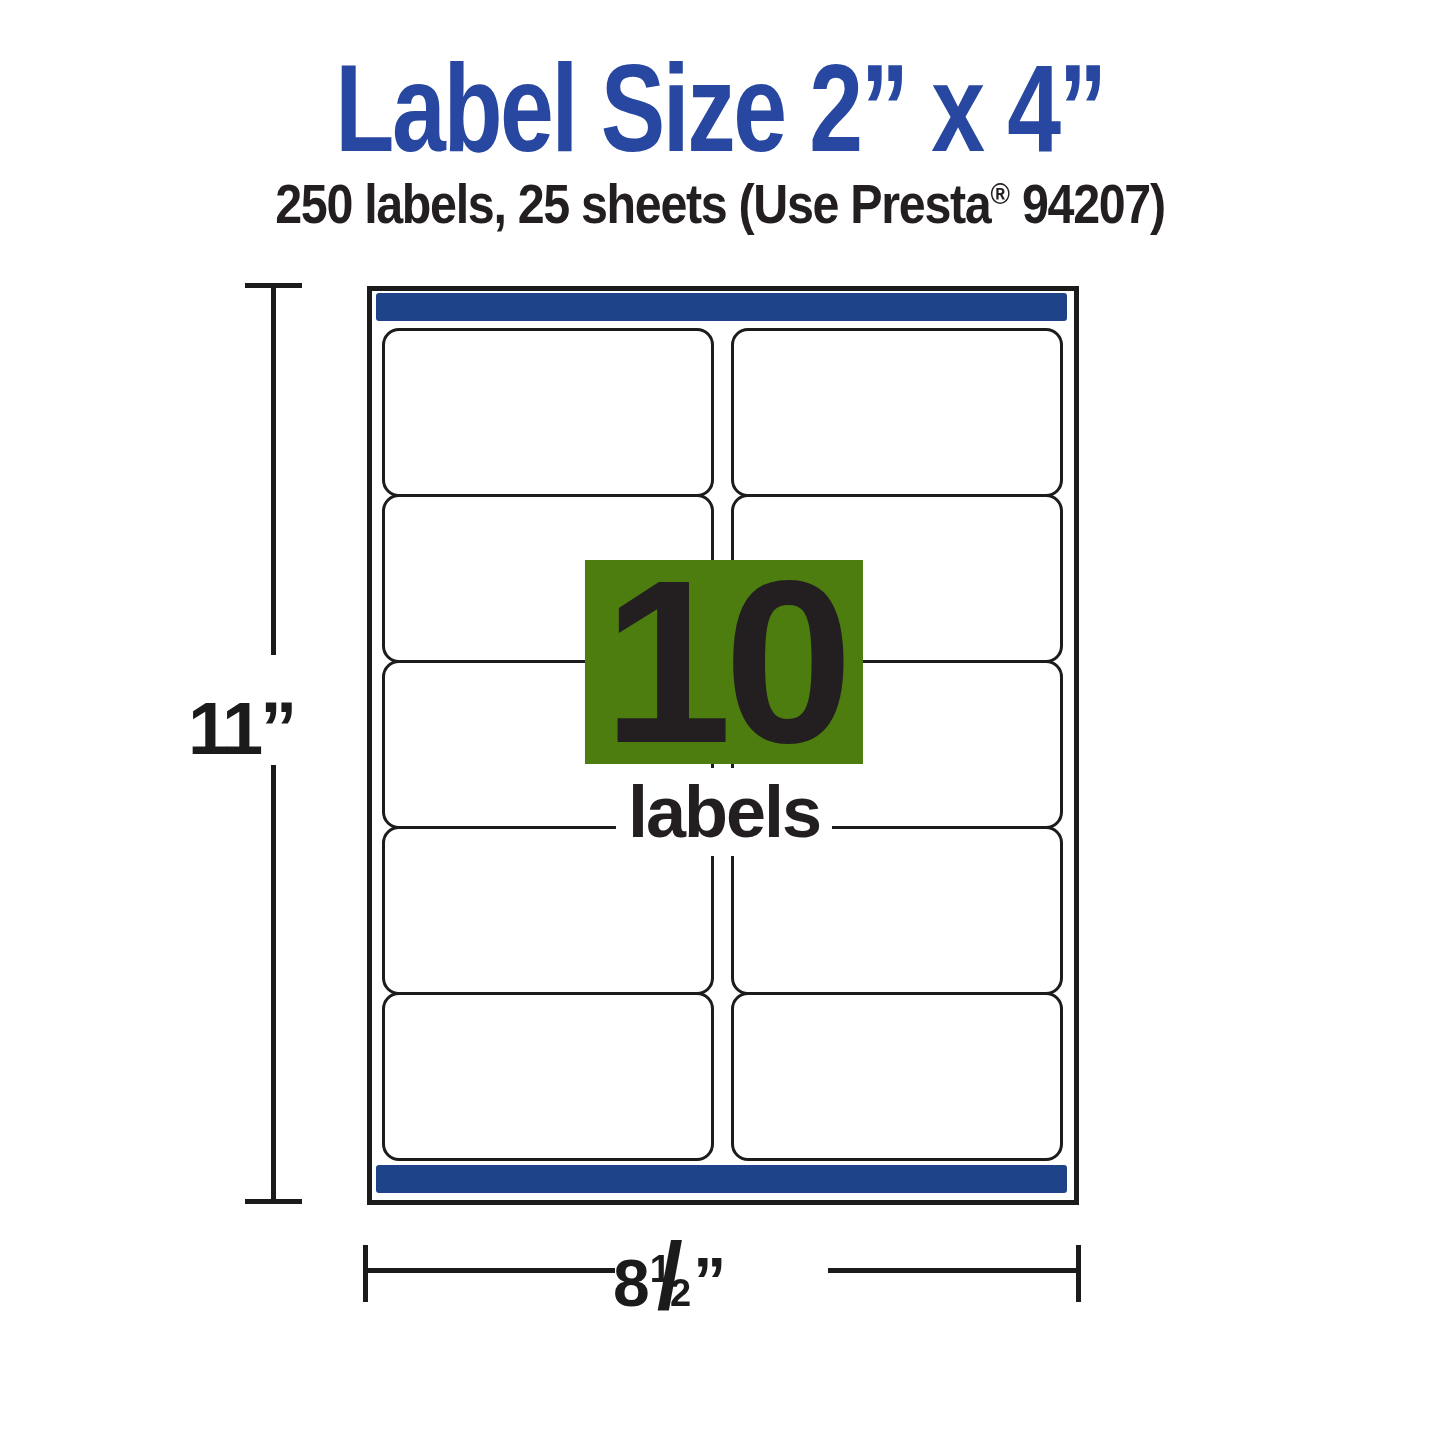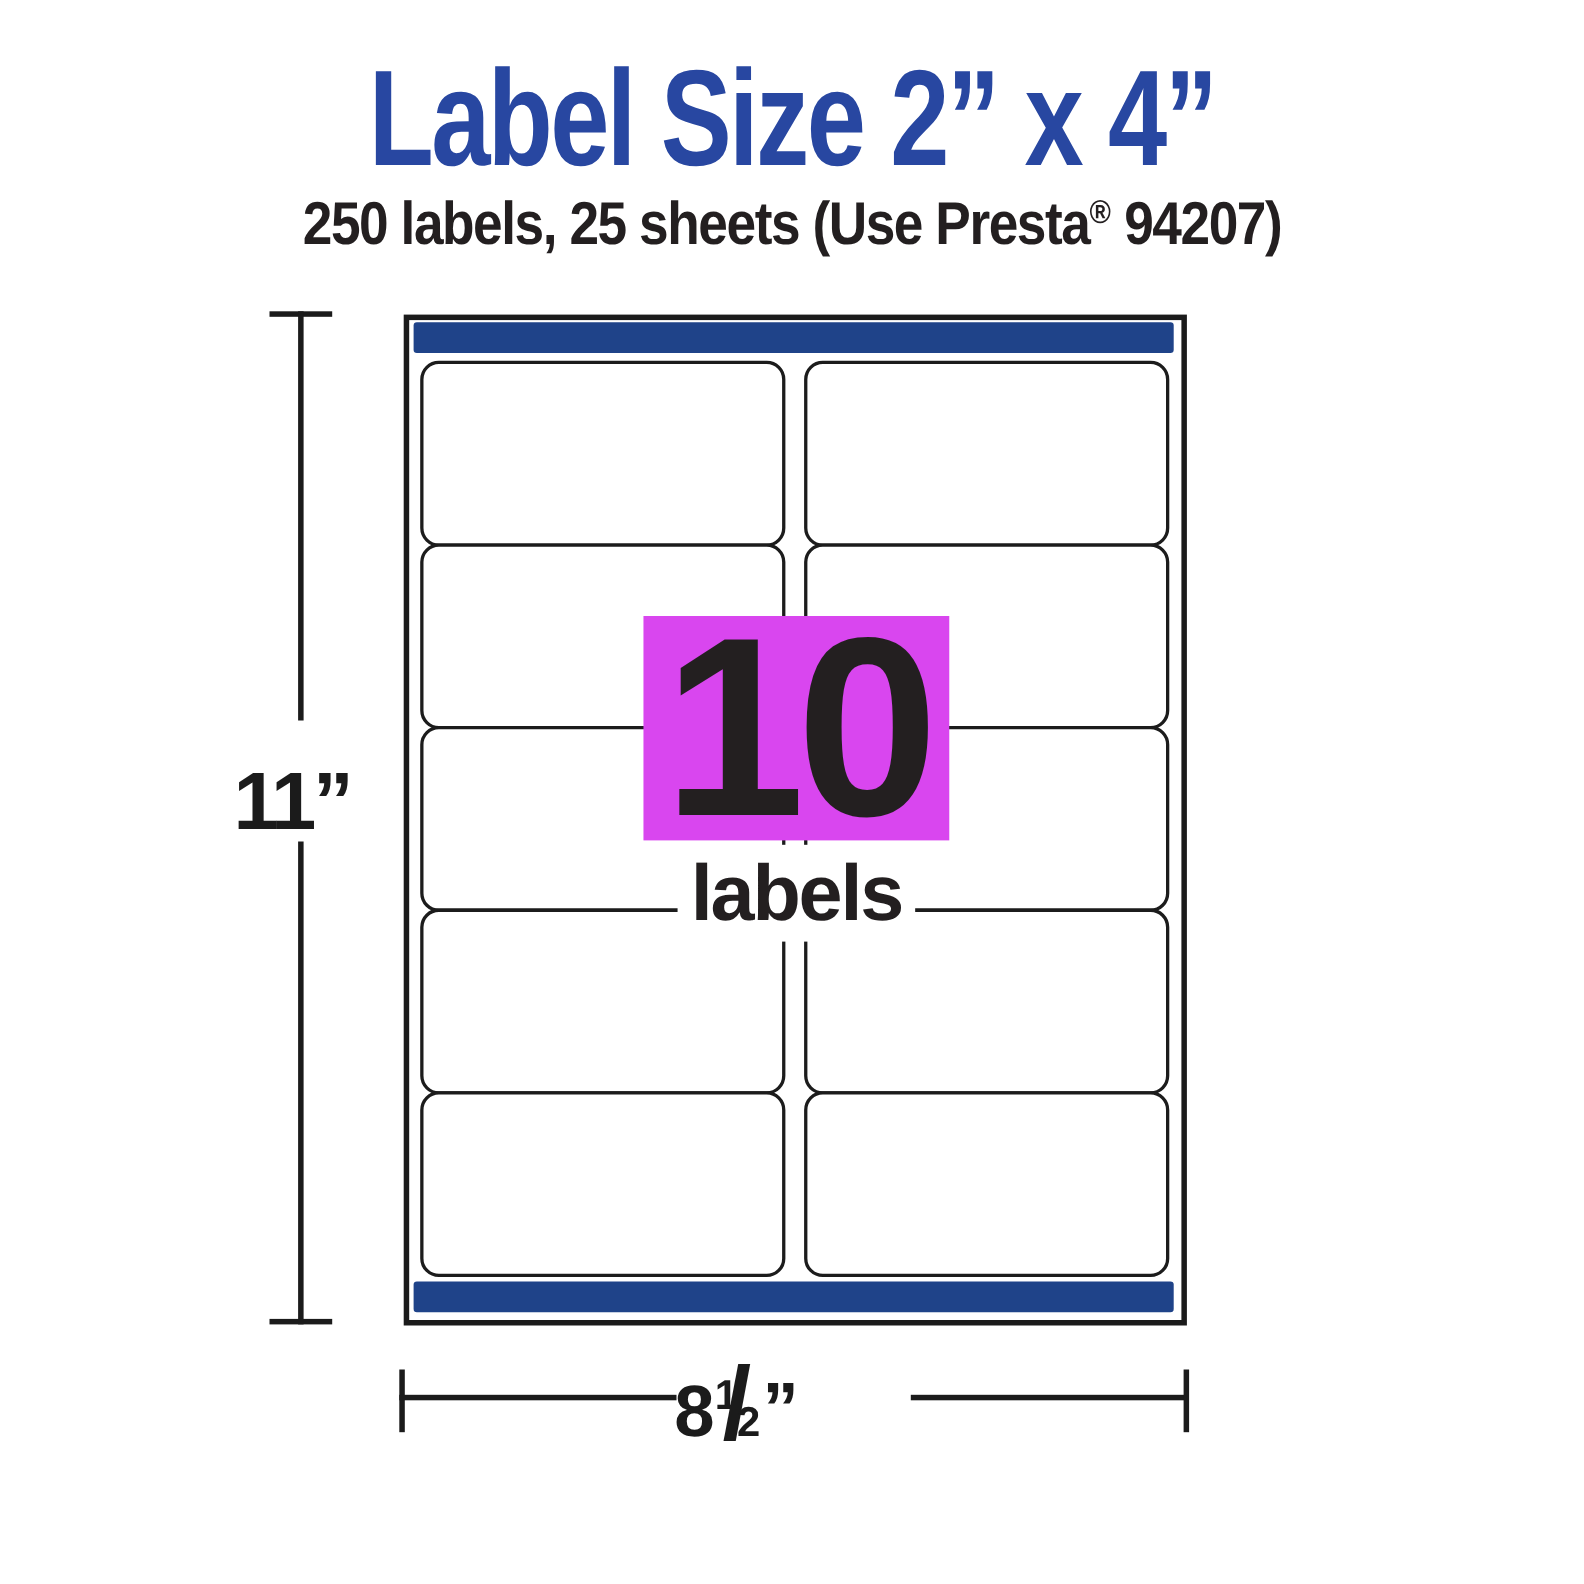--- a/index.html
+++ b/index.html
@@ -95,21 +95,21 @@
     align-items: center;
     z-index: 5;
     font-weight: 700;
     color: #231f20;
     text-align: center;
   }
   .center-note .count {
     font-size: 232px;
     line-height: 204px;
     letter-spacing: -8px;
-    background: #d946ef;
+    background: #4d7c0f;
     padding: 0 18px;
     white-space: nowrap;
   }
   .center-note .word-labels {
     font-size: 72px;
     line-height: 88px;
     letter-spacing: -2px;
     background: #ffffff;
     padding: 0 12px;
     margin-top: 4px;
@@ -128,21 +128,21 @@
   .dim { position: absolute; background: #1b1b1b; }
   
   .v-tick-top    { left: 245px; top: 283px;  width: 57px; height: 5px; }
   .v-seg-upper   { left: 271px; top: 283px;  width: 5px;  height: 372px; }
   .v-seg-lower   { left: 271px; top: 765px;  width: 5px;  height: 439px; }
   .v-tick-bottom { left: 245px; top: 1199px; width: 57px; height: 5px; }
   .v-dim-label {
     position: absolute;
     left: 188px; top: 692px;
     width: 155px;
-    text-align: center;
+    text-align: left;
     font-size: 74px;
     line-height: 74px;
     font-weight: 700;
     letter-spacing: -3px;
     color: #1b1b1b;
     white-space: nowrap;
   }
   
   .h-tick-left  { left: 363px;  top: 1245px; width: 5px;   height: 57px; }
   .h-seg-left   { left: 363px;  top: 1268px; width: 252px; height: 5px; }

